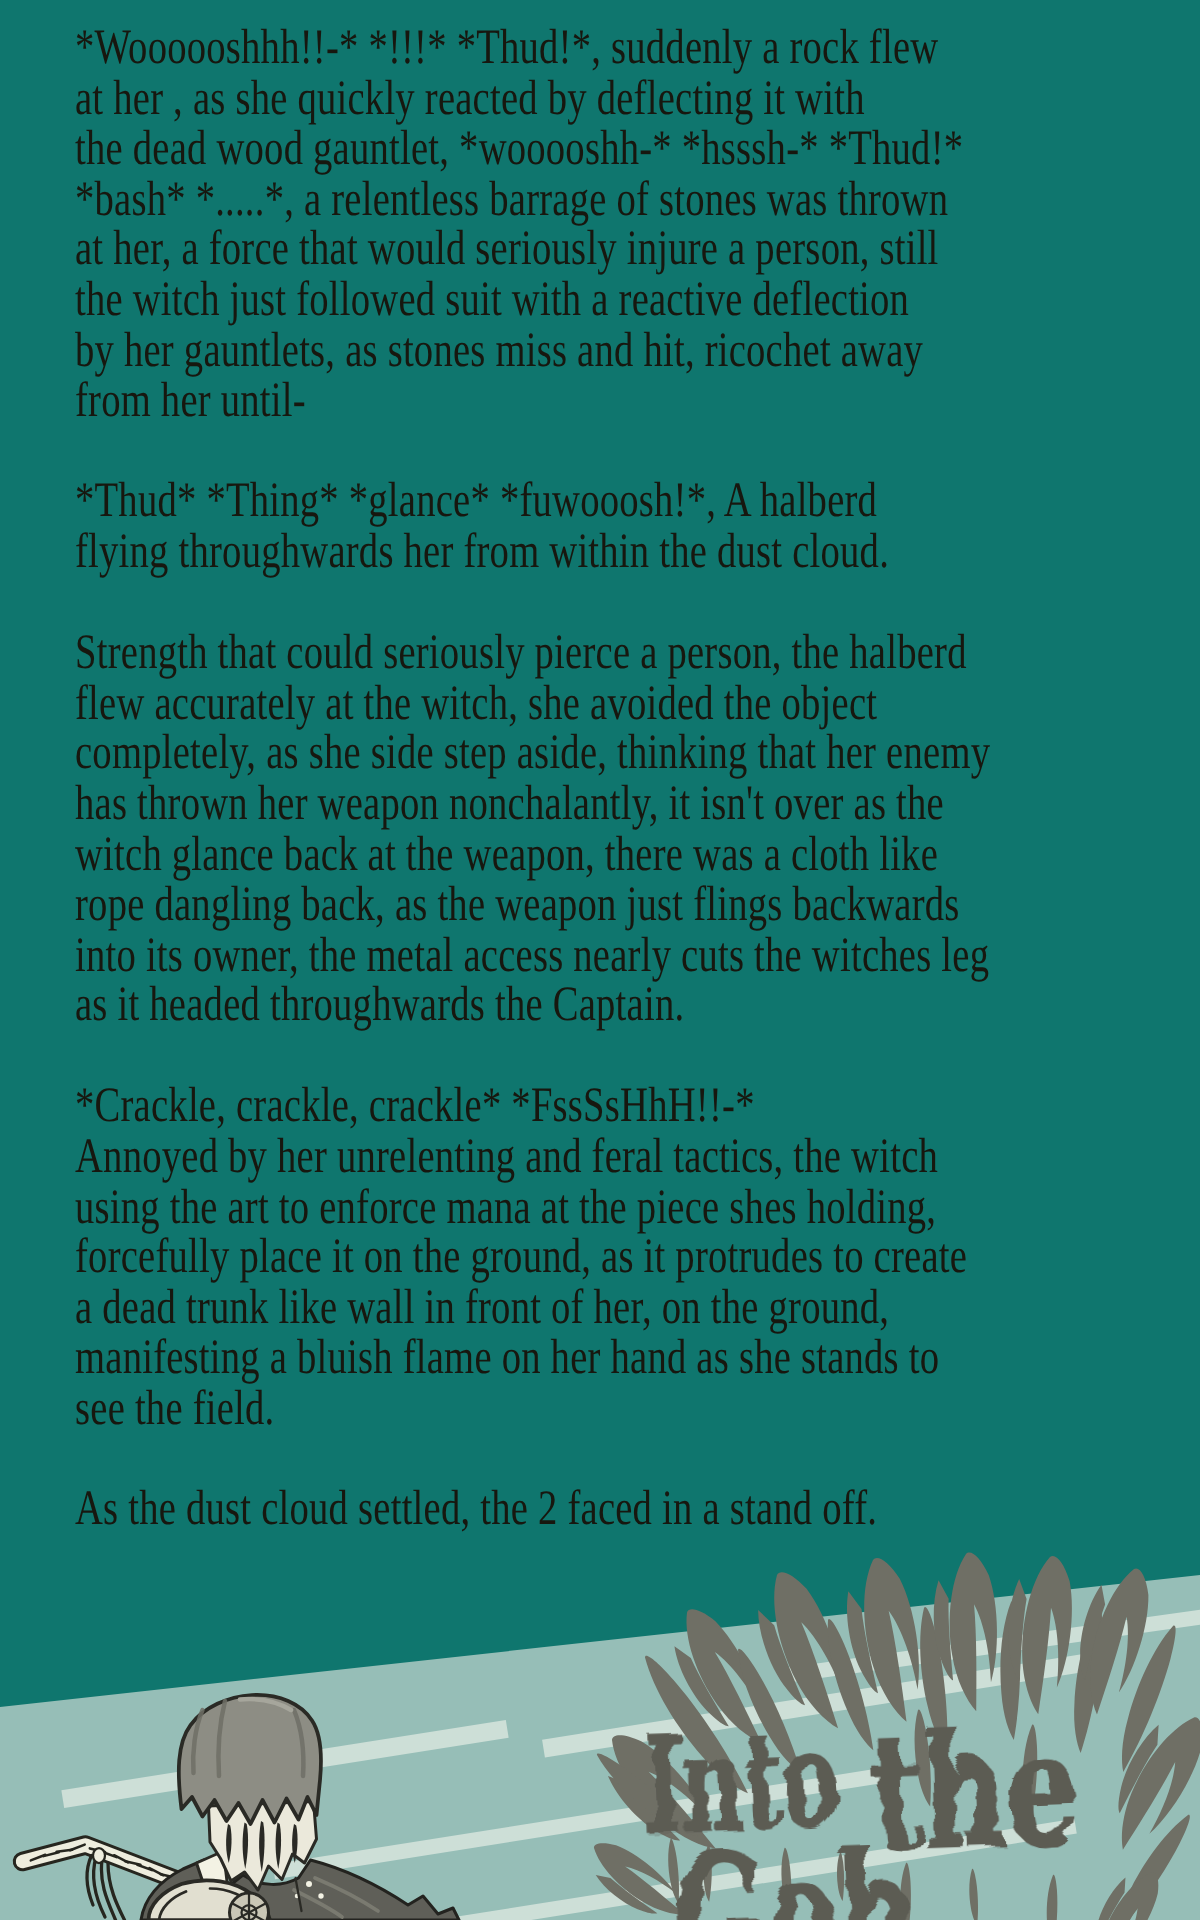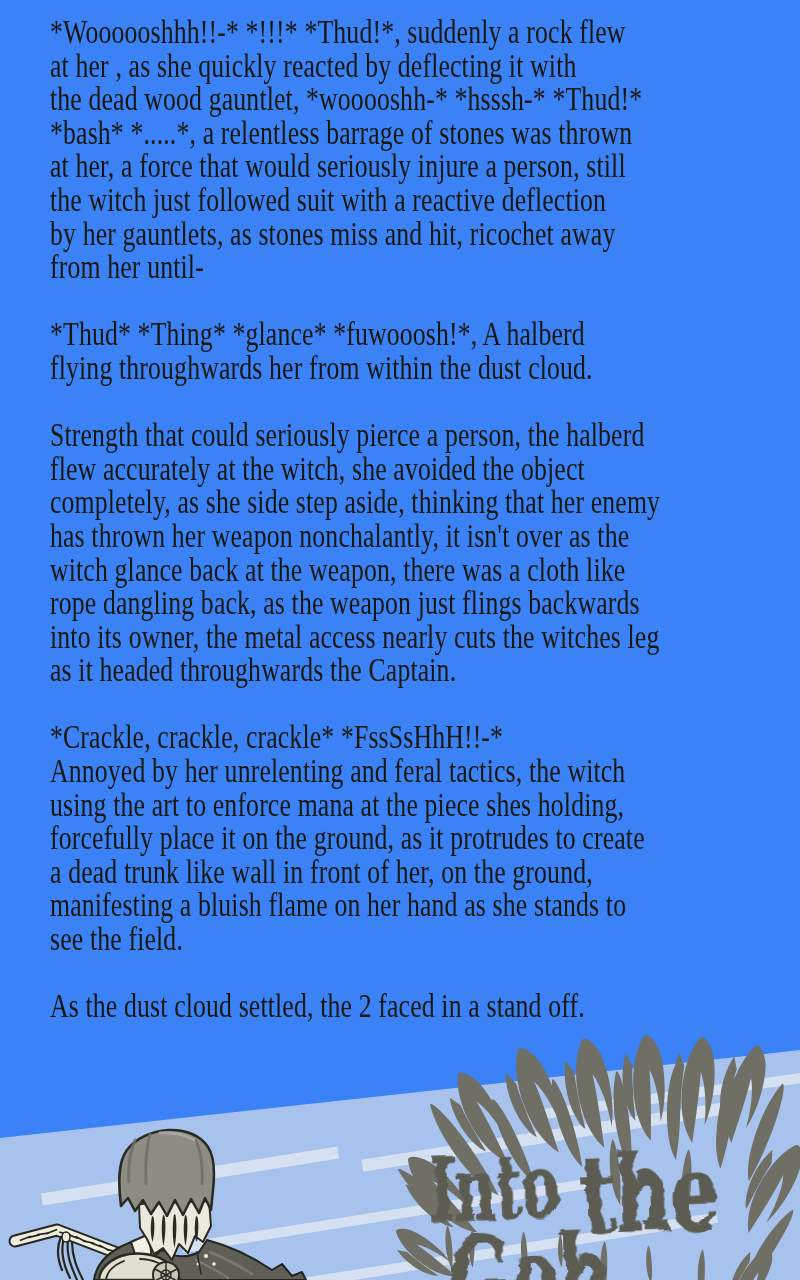--- a/index.html
+++ b/index.html
@@ -1,19 +1,19 @@
 <!DOCTYPE html>
 <html><head>
 <meta charset="utf-8">
 <style>
   html,body{margin:0;padding:0;}
   .page{
     position:relative;
     width:800px;height:1280px;
-    background:#3b82f6;
+    background:#0f766e;
     overflow:hidden;
     font-family:"Liberation Serif", serif;
   }
   .story{
     position:absolute;
     left:50px;top:16px;
     transform:scaleX(0.78);
     transform-origin:0 0;
     font-size:33px;
     line-height:33.6px;

